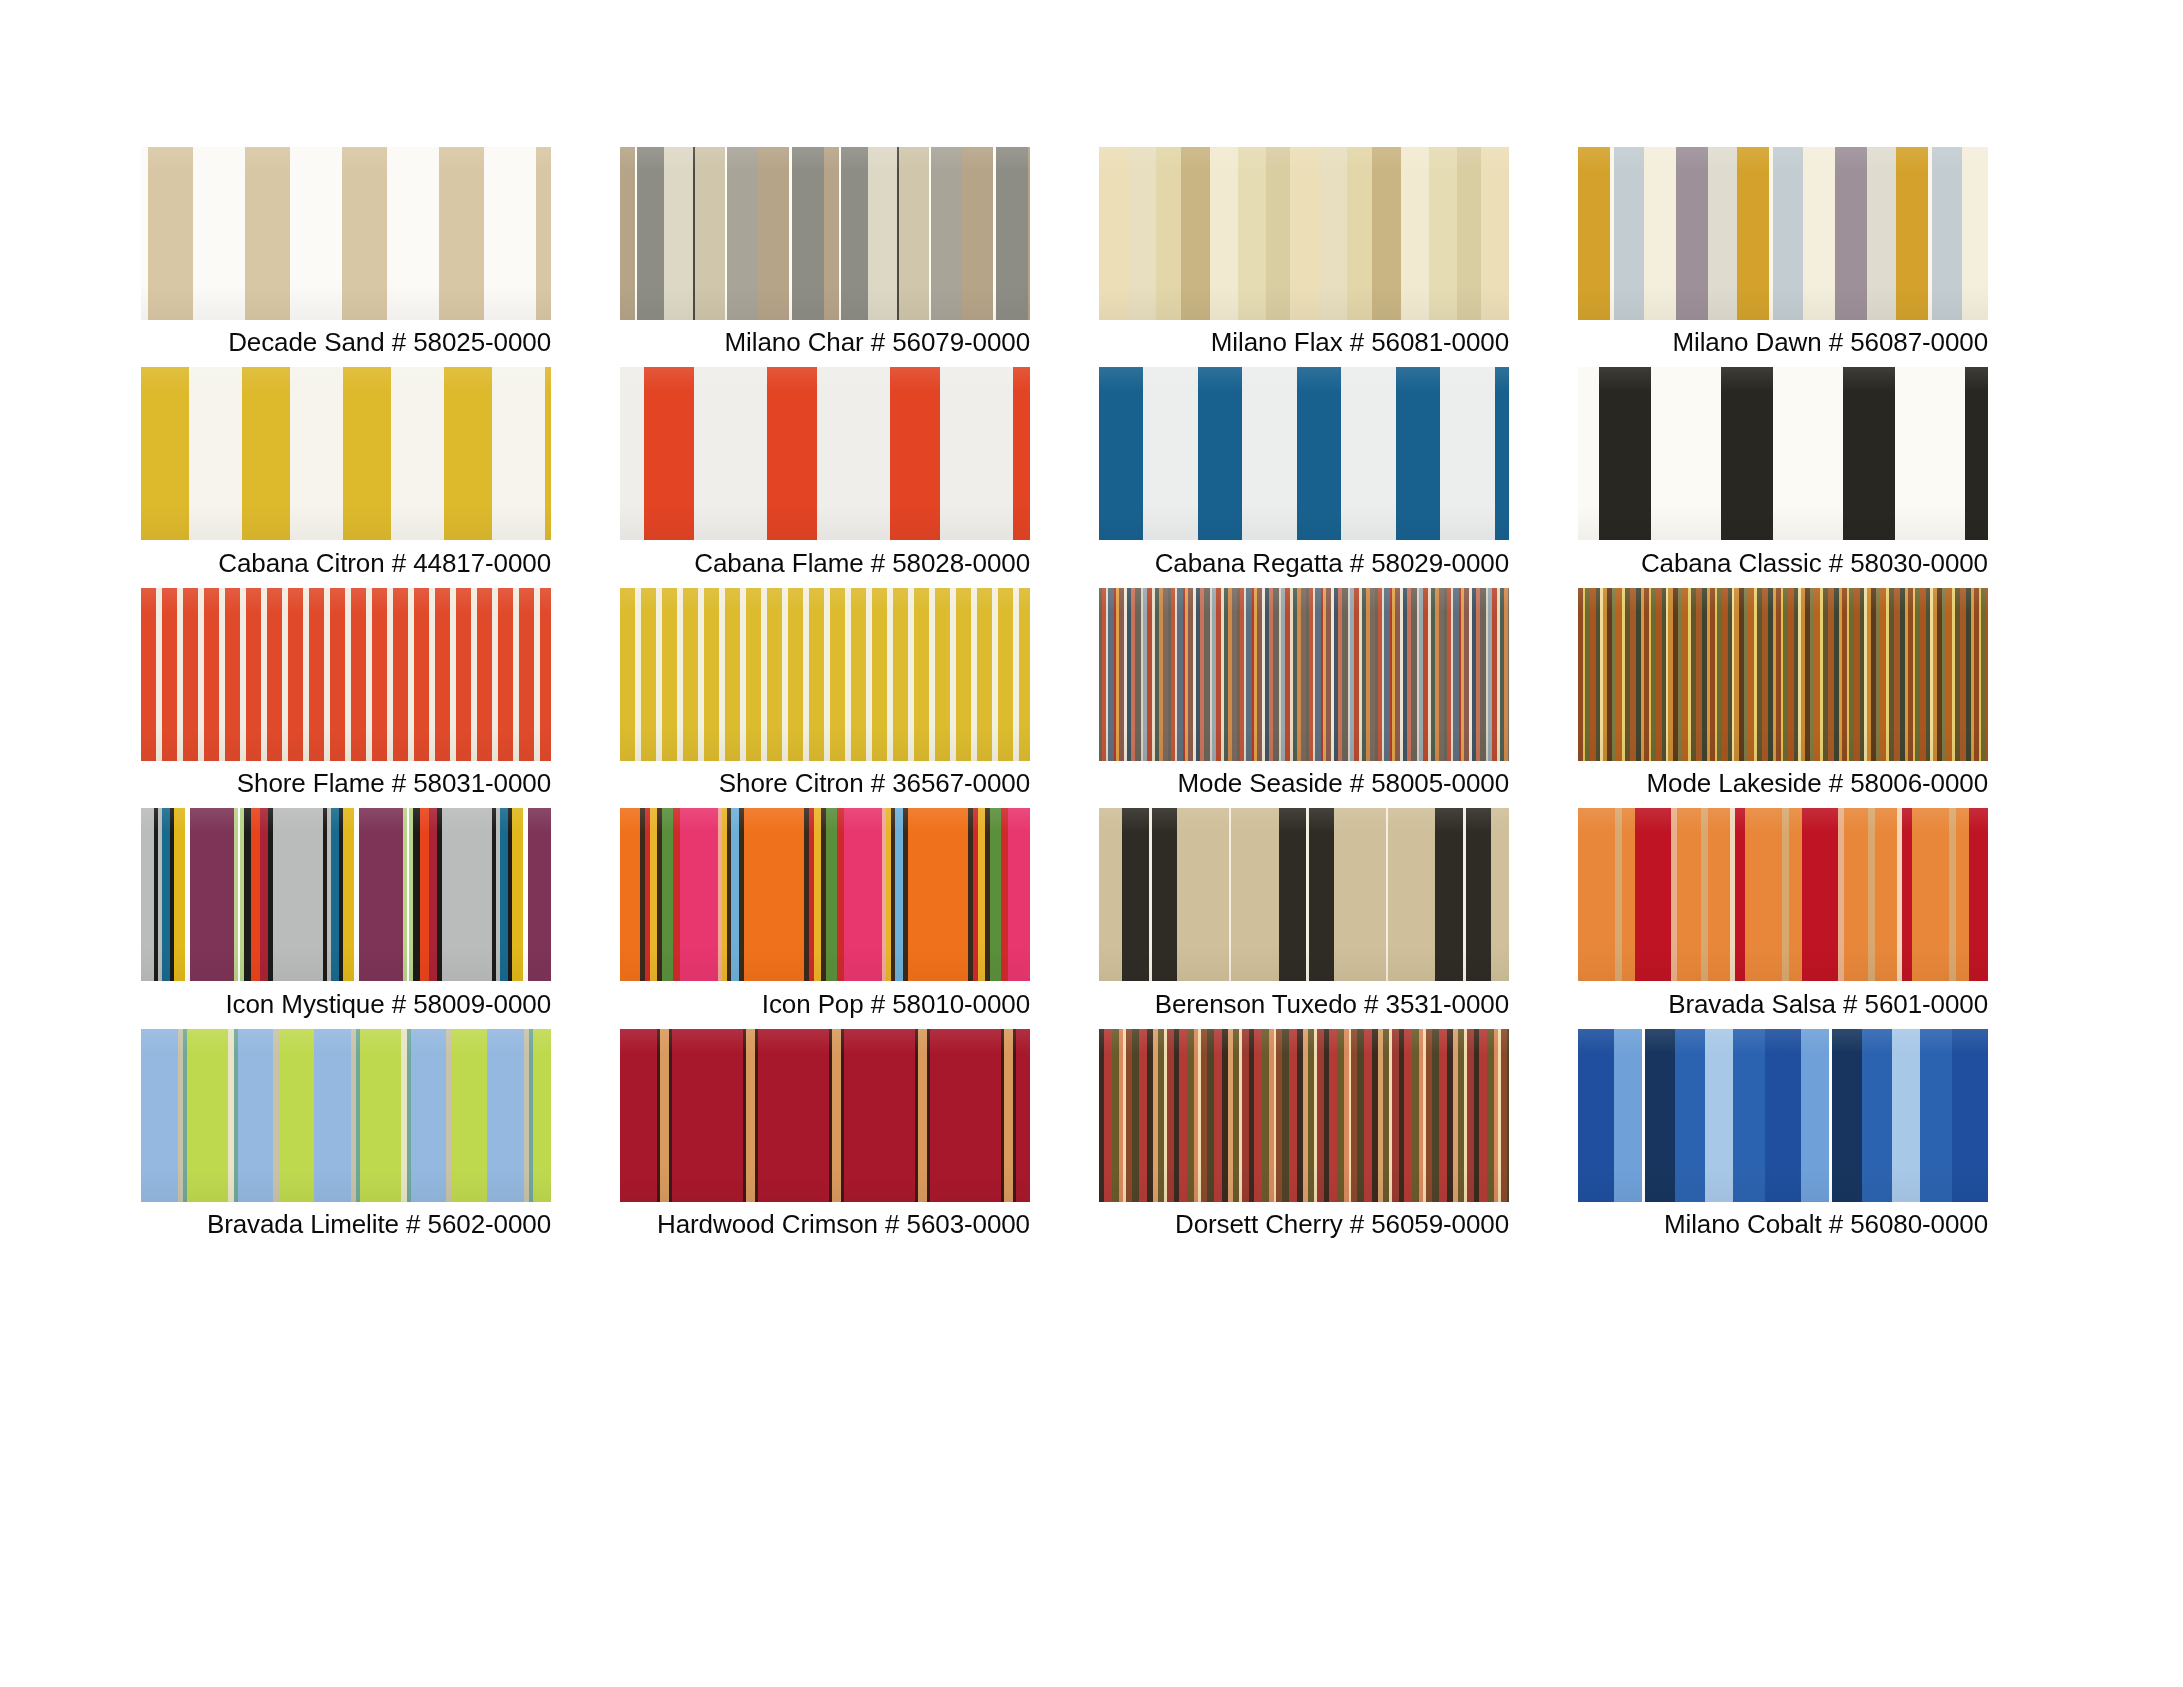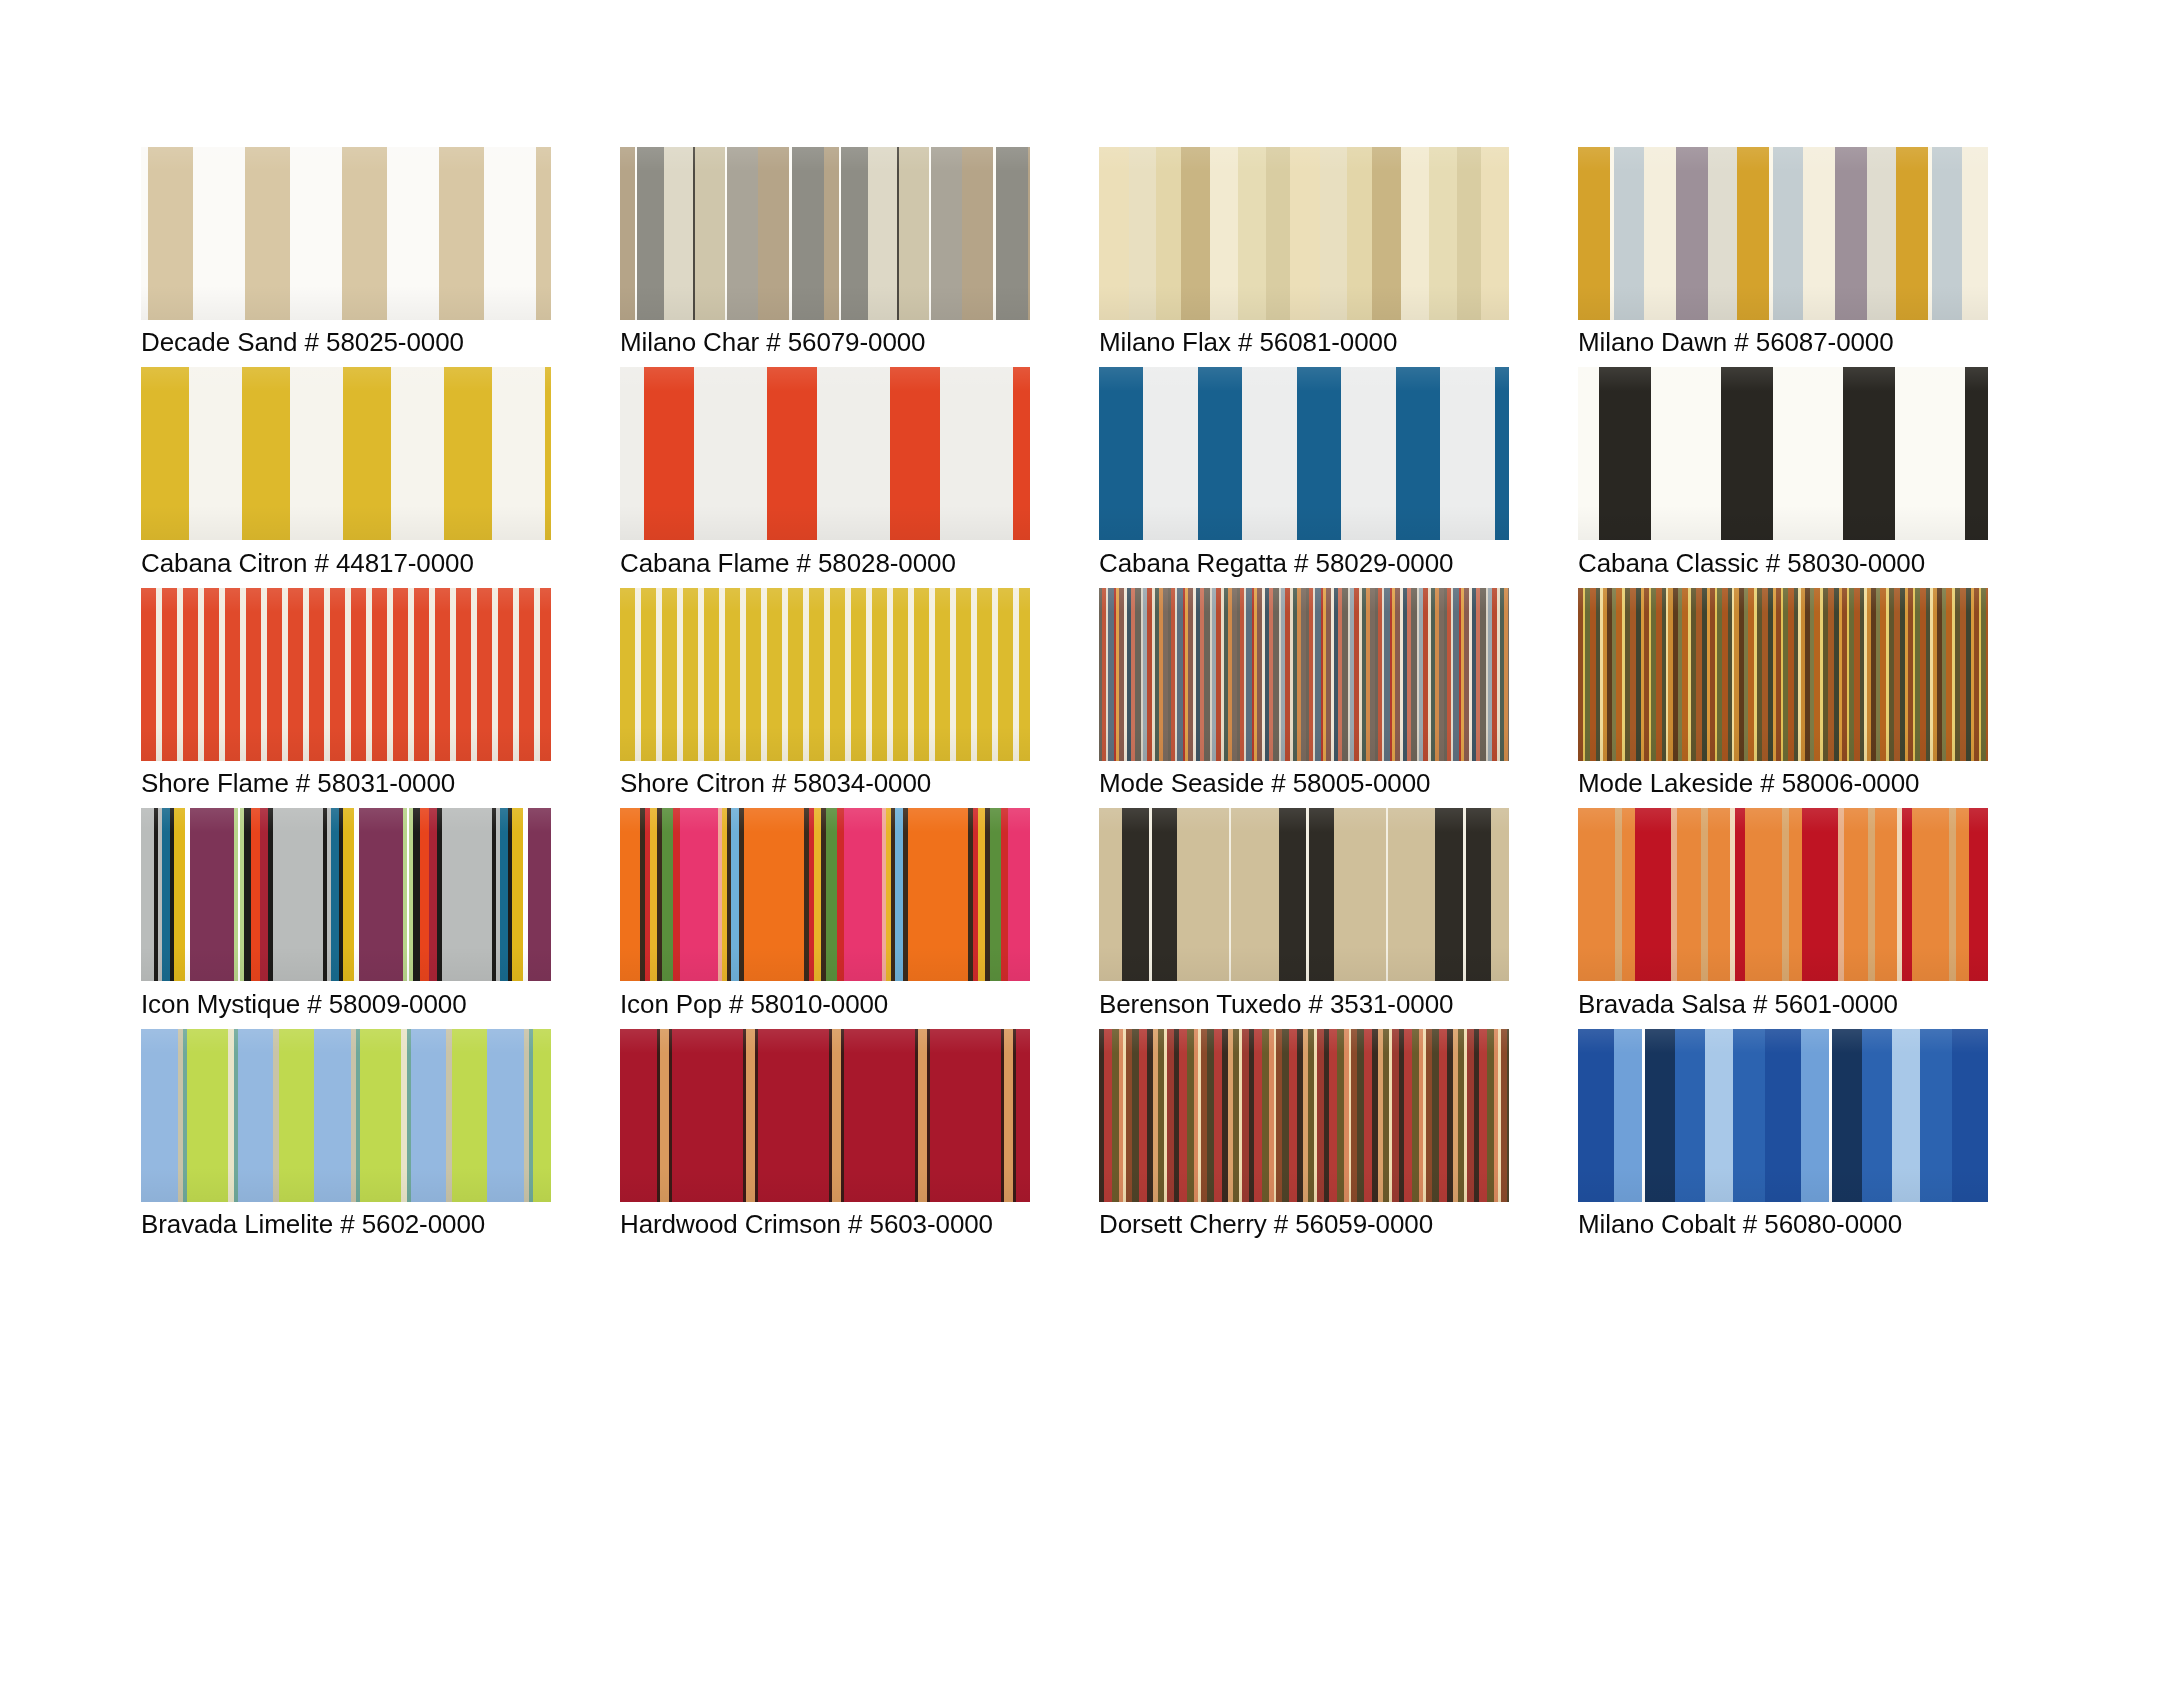--- a/index.html
+++ b/index.html
@@ -29,21 +29,21 @@
     column-gap: 69px;
     row-gap: 10.6px;
     justify-content: start;
     padding-left: 141px;
   }
 
   .swatch-cell {
     width: 410px;
     display: flex;
     flex-direction: column;
-    align-items: flex-start;
+    align-items: flex-end;
   }
 
   .swatch-image {
     width: 410px;
     height: 173px;
     position: relative;
     overflow: hidden;
     background: #ffffff;
   }
 
@@ -107,21 +107,21 @@
       <div class="swatch-cell">
         <div class="swatch-image" style="background-image: repeating-linear-gradient(90deg, rgb(251, 250, 244) 0px, rgb(251, 250, 244) 21px, rgb(41, 39, 34) 21px, rgb(41, 39, 34) 73px, rgb(251, 250, 244) 73px, rgb(251, 250, 244) 122px);"></div>
         <div class="swatch-label">Cabana Classic # 58030-0000</div>
       </div>
       <div class="swatch-cell">
         <div class="swatch-image" style="background-image: repeating-linear-gradient(90deg, rgb(224, 74, 43) 0px, rgb(224, 74, 43) 14.6px, rgb(242, 236, 224) 14.6px, rgb(242, 236, 224) 21px);"></div>
         <div class="swatch-label">Shore Flame # 58031-0000</div>
       </div>
       <div class="swatch-cell">
         <div class="swatch-image" style="background-image: repeating-linear-gradient(90deg, rgb(220, 187, 46) 0px, rgb(220, 187, 46) 15px, rgb(244, 240, 224) 15px, rgb(244, 240, 224) 21px);"></div>
-        <div class="swatch-label">Shore Citron # 58034-0000</div>
+        <div class="swatch-label">Shore Citron # 36567-0000</div>
       </div>
       <div class="swatch-cell">
         <div class="swatch-image" style="background-image: repeating-linear-gradient(90deg, rgb(109, 100, 88) 0px, rgb(109, 100, 88) 3.3px, rgb(192, 86, 58) 3.3px, rgb(192, 86, 58) 7.3px, rgb(227, 218, 203) 7.3px, rgb(227, 218, 203) 9.3px, rgb(93, 111, 126) 9.3px, rgb(93, 111, 126) 14.6px, rgb(179, 58, 45) 14.6px, rgb(179, 58, 45) 17px, rgb(224, 162, 74) 17px, rgb(224, 162, 74) 20px, rgb(138, 92, 78) 20px, rgb(138, 92, 78) 25px, rgb(240, 230, 214) 25px, rgb(240, 230, 214) 28px, rgb(63, 85, 99) 28px, rgb(63, 85, 99) 32px, rgb(201, 114, 90) 32px, rgb(201, 114, 90) 36px, rgb(109, 100, 88) 36px, rgb(109, 100, 88) 42px, rgb(217, 211, 198) 42px, rgb(217, 211, 198) 44px, rgb(154, 167, 174) 44px, rgb(154, 167, 174) 48px, rgb(184, 74, 47) 48px, rgb(184, 74, 47) 53px, rgb(232, 220, 198) 53px, rgb(232, 220, 198) 56px, rgb(79, 95, 83) 56px, rgb(79, 95, 83) 60px, rgb(208, 138, 74) 60px, rgb(208, 138, 74) 64px, rgb(122, 106, 94) 64px, rgb(122, 106, 94) 69px);"></div>
         <div class="swatch-label">Mode Seaside # 58005-0000</div>
       </div>
       <div class="swatch-cell">
         <div class="swatch-image" style="background-image: repeating-linear-gradient(90deg, rgb(143, 74, 32) 0px, rgb(143, 74, 32) 4.6px, rgb(226, 194, 87) 4.6px, rgb(226, 194, 87) 7.3px, rgb(107, 106, 52) 7.3px, rgb(107, 106, 52) 12px, rgb(168, 86, 31) 12px, rgb(168, 86, 31) 18px, rgb(79, 79, 50) 18px, rgb(79, 79, 50) 22px, rgb(240, 220, 154) 22px, rgb(240, 220, 154) 24.5px, rgb(201, 138, 50) 24.5px, rgb(201, 138, 50) 29px, rgb(94, 59, 28) 29px, rgb(94, 59, 28) 34px, rgb(125, 122, 69) 34px, rgb(125, 122, 69) 38px, rgb(181, 101, 31) 38px, rgb(181, 101, 31) 44px, rgb(232, 207, 114) 44px, rgb(232, 207, 114) 47px, rgb(96, 85, 44) 47px, rgb(96, 85, 44) 52px, rgb(164, 90, 38) 52px, rgb(164, 90, 38) 58px, rgb(63, 68, 48) 58px, rgb(63, 68, 48) 63px, rgb(216, 154, 60) 63px, rgb(216, 154, 60) 66px);"></div>
         <div class="swatch-label">Mode Lakeside # 58006-0000</div>
       </div>
       <div class="swatch-cell">

